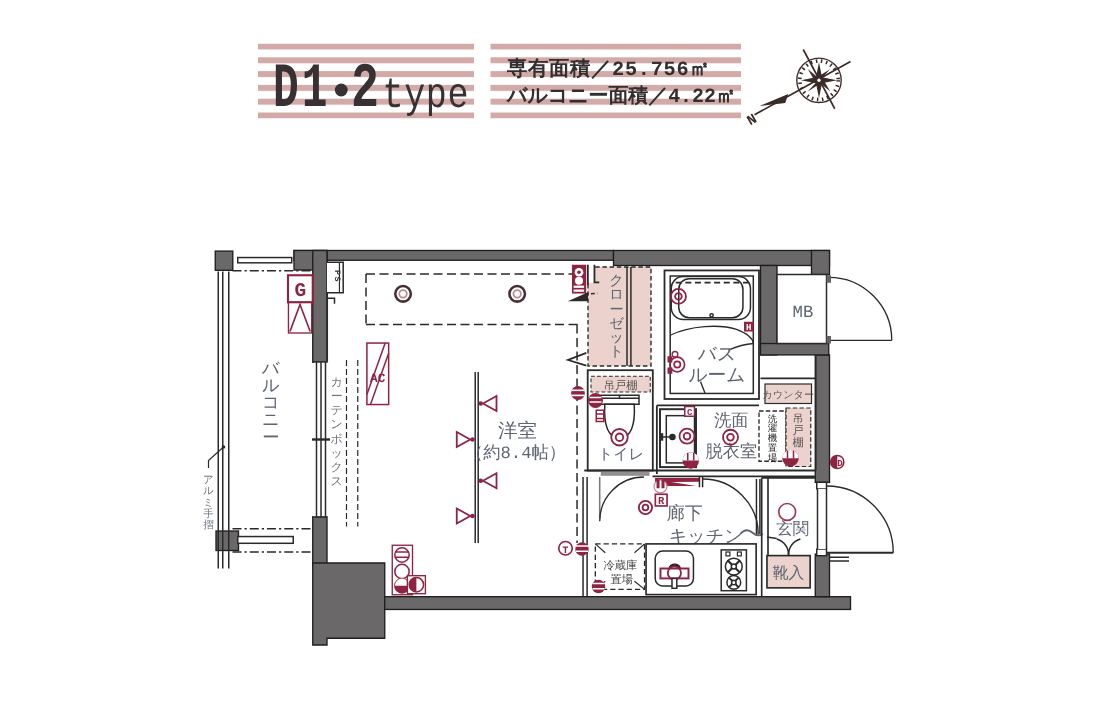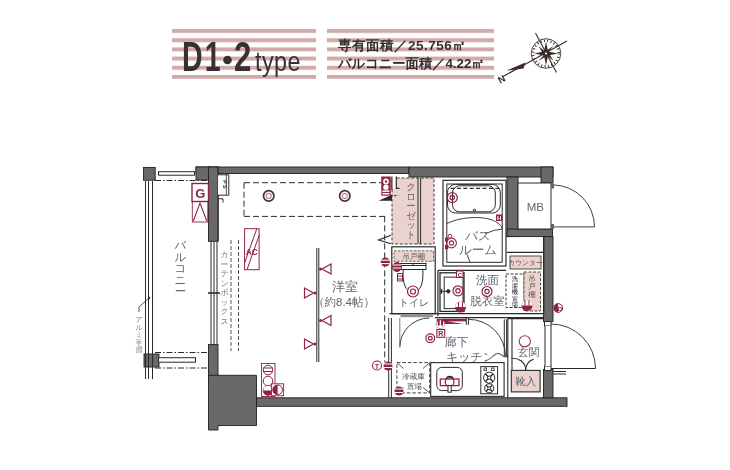--- a/index.html
+++ b/index.html
@@ -1,16 +1,16 @@
 <!DOCTYPE html>
 <html><head>
 <meta charset="utf-8">
 <style>
 html,body{margin:0;padding:0;background:#fff;}
-#page{position:relative;width:730px;height:470px;font-family:Liberation Sans, sans-serif;}
+#page{position:relative;width:730px;height:470px;font-family:Liberation Mono, monospace;}
 svg{position:absolute;left:0;top:0;}
 </style>
 </head>
 <body>
 <div id="page">
 <svg width="730" height="470" viewBox="0 0 730 470">
 <defs>
 <pattern id="stripes" width="10" height="9.2" patternUnits="userSpaceOnUse" patternTransform="translate(0,29)">
   <rect width="10" height="4" fill="#d2aba8"></rect>
 </pattern>

